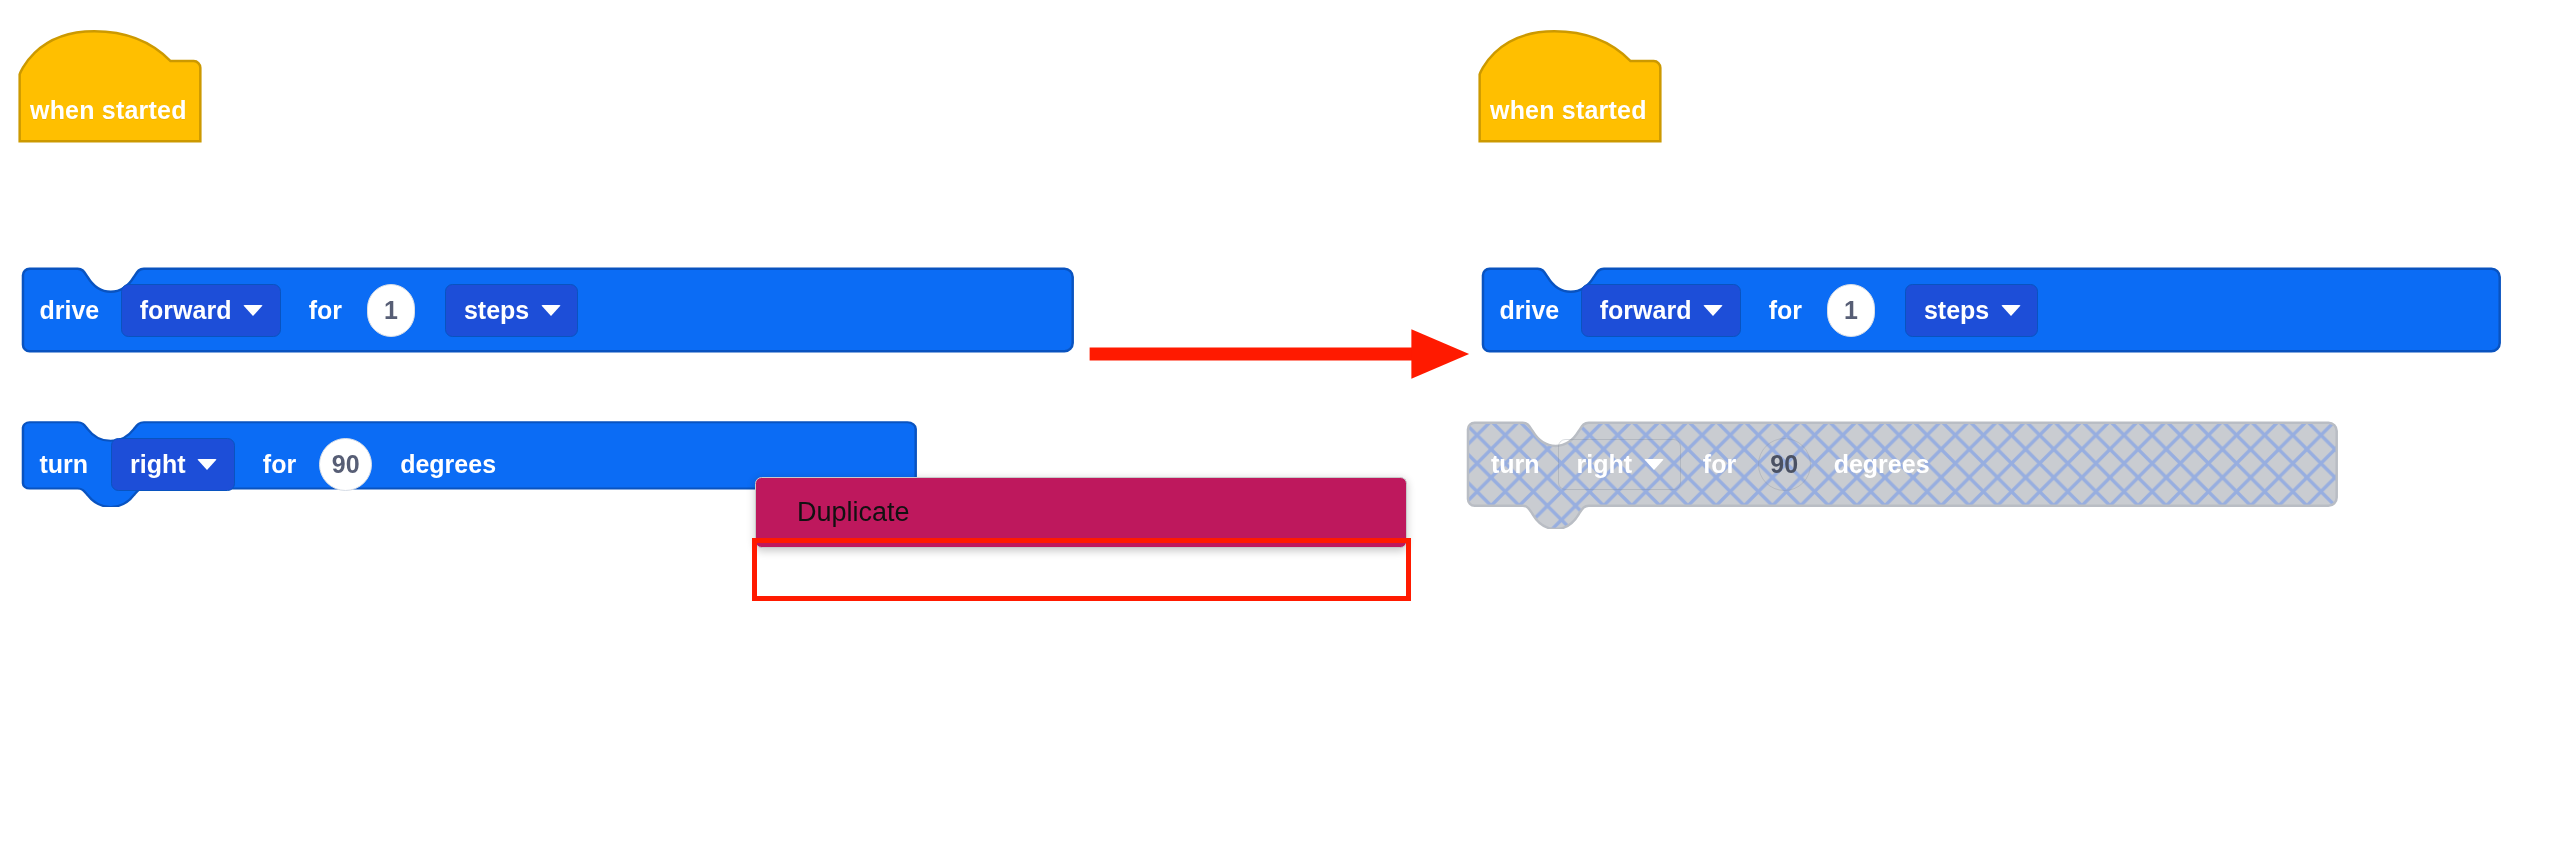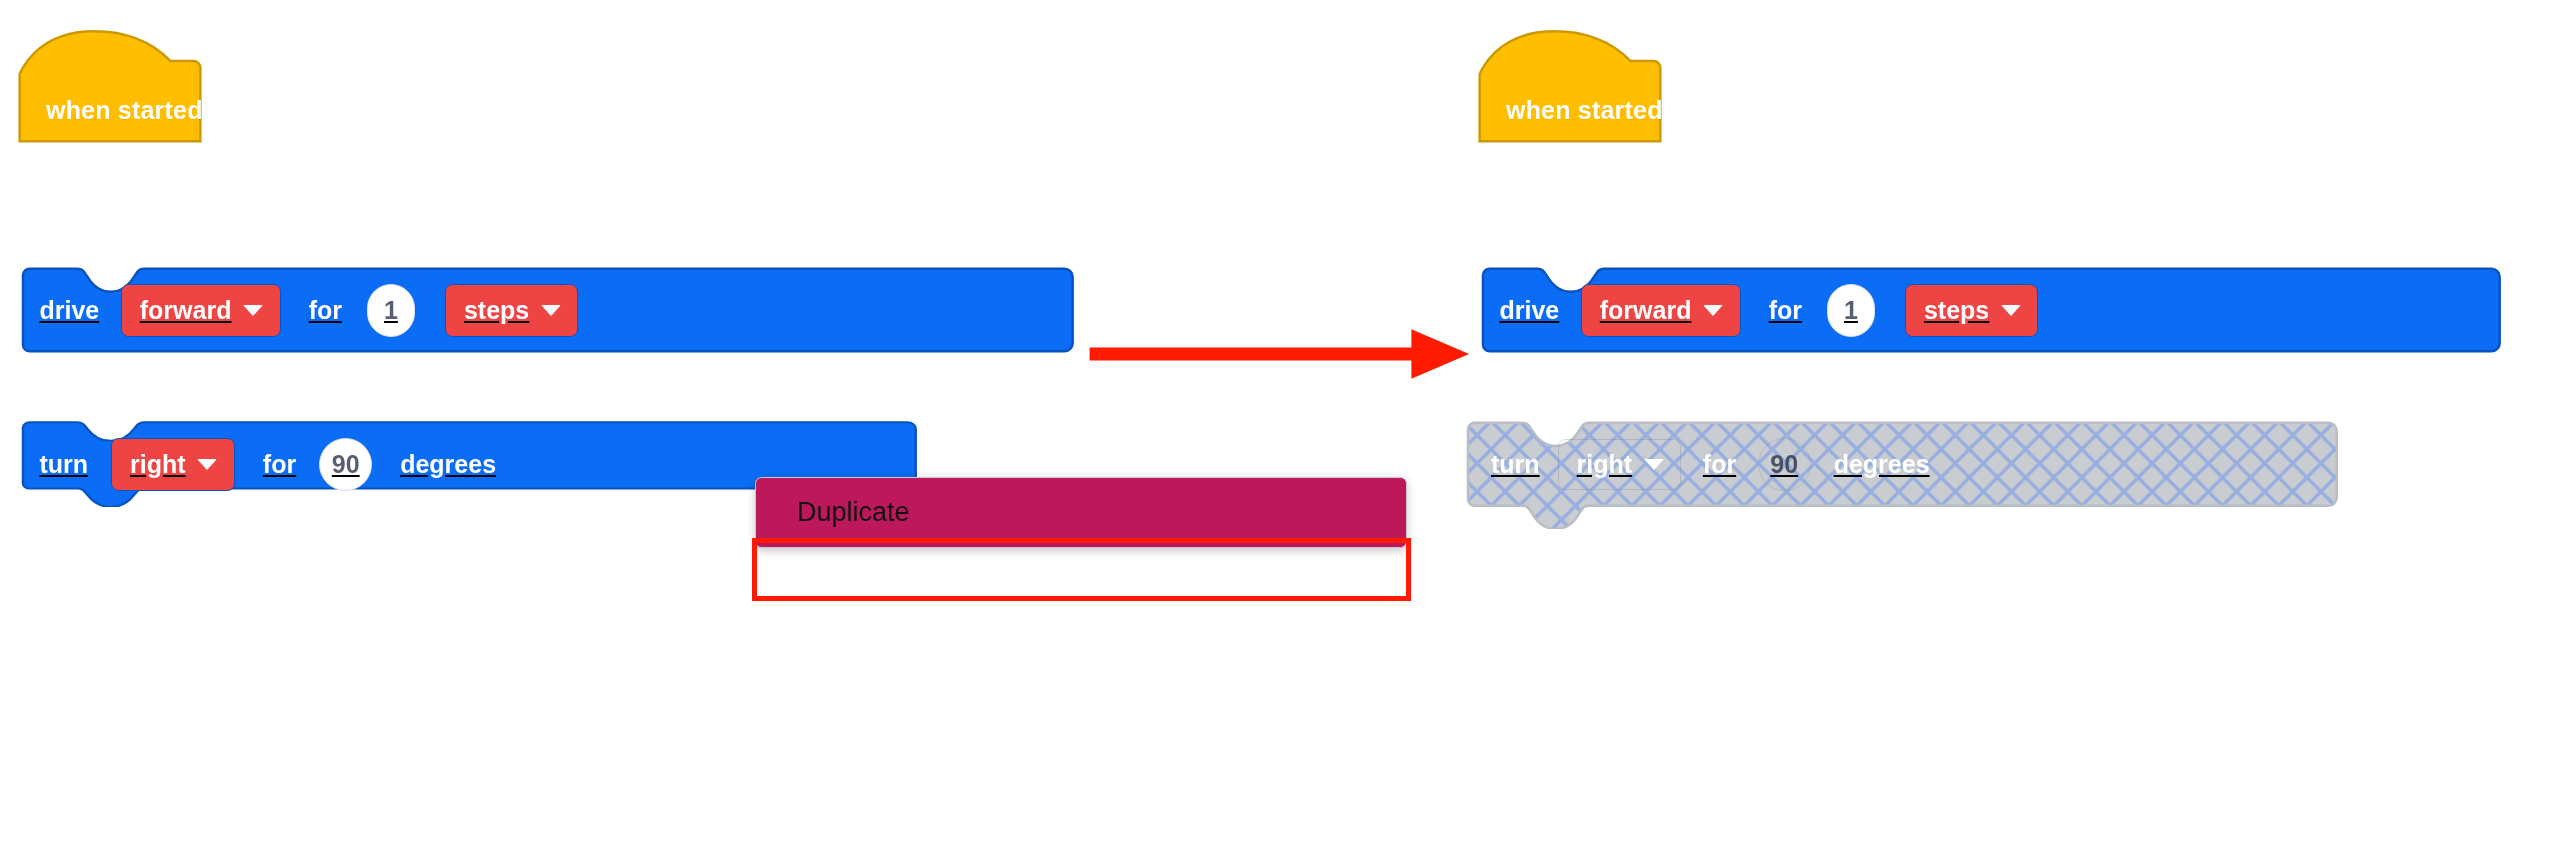--- a/index.html
+++ b/index.html
@@ -29,21 +29,21 @@
   }
 
   
   .hat {
     width: 184px;
     height: 120px;
   }
   .hat svg { display: block; width: 100%; height: 100%; }
   .hat-label {
     position: absolute;
-    left: 28px;
+    left: 12px;
     bottom: 18px;
     color: #ffffff;
     font-size: 25px;
     font-weight: bold;
     letter-spacing: 0.2px;
     white-space: nowrap;
     text-shadow: 0 0.8px 0 rgba(0,0,0,.06);
   }
 
   
@@ -59,41 +59,40 @@
   .row {
     position: absolute;
     left: 0; top: 0;
     height: 100%;
     display: flex;
     align-items: center;
     gap: 0;
     padding-left: 21.5px;
     box-sizing: border-box;
     pointer-events: none;
-    text-decoration: underline;
   }
   .row > * { pointer-events: auto; }
 
   .kw {
     color: #ffffff;
     font-size: 25px;
     font-weight: bold;
     white-space: nowrap;
     line-height: 1;
   }
 
   
   .dd {
     display: inline-flex;
     align-items: center;
     gap: 11.6px;
     height: 53px;
     padding: 0 16.6px 0 18px;
     border-radius: 7.4px;
-    background: #ef4444;
+    background: #1d4ed8;
     border: 1.7px solid #0953C0;
     box-sizing: border-box;
     white-space: nowrap;
   }
   .dd .dd-text {
     color: #ffffff;
     font-size: 25px;
     font-weight: bold;
     line-height: 1;
   }

